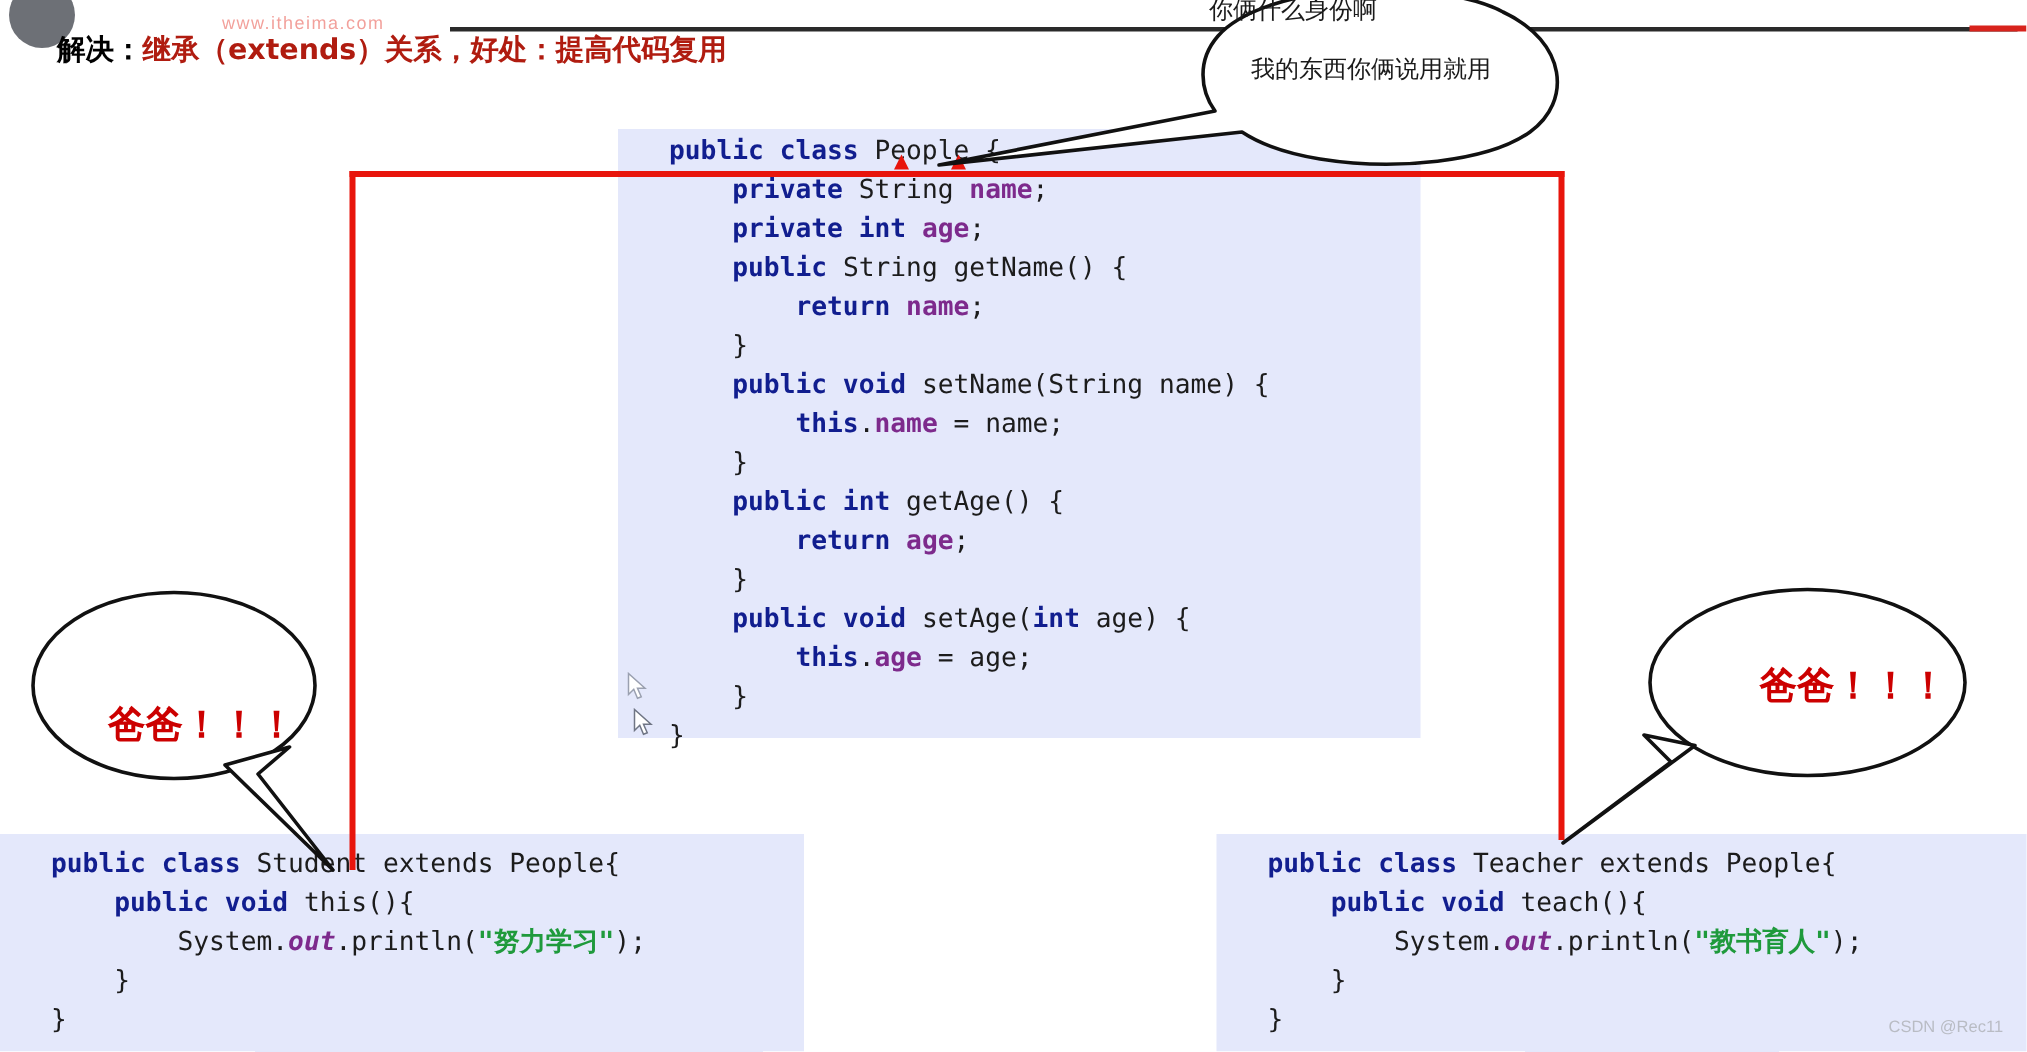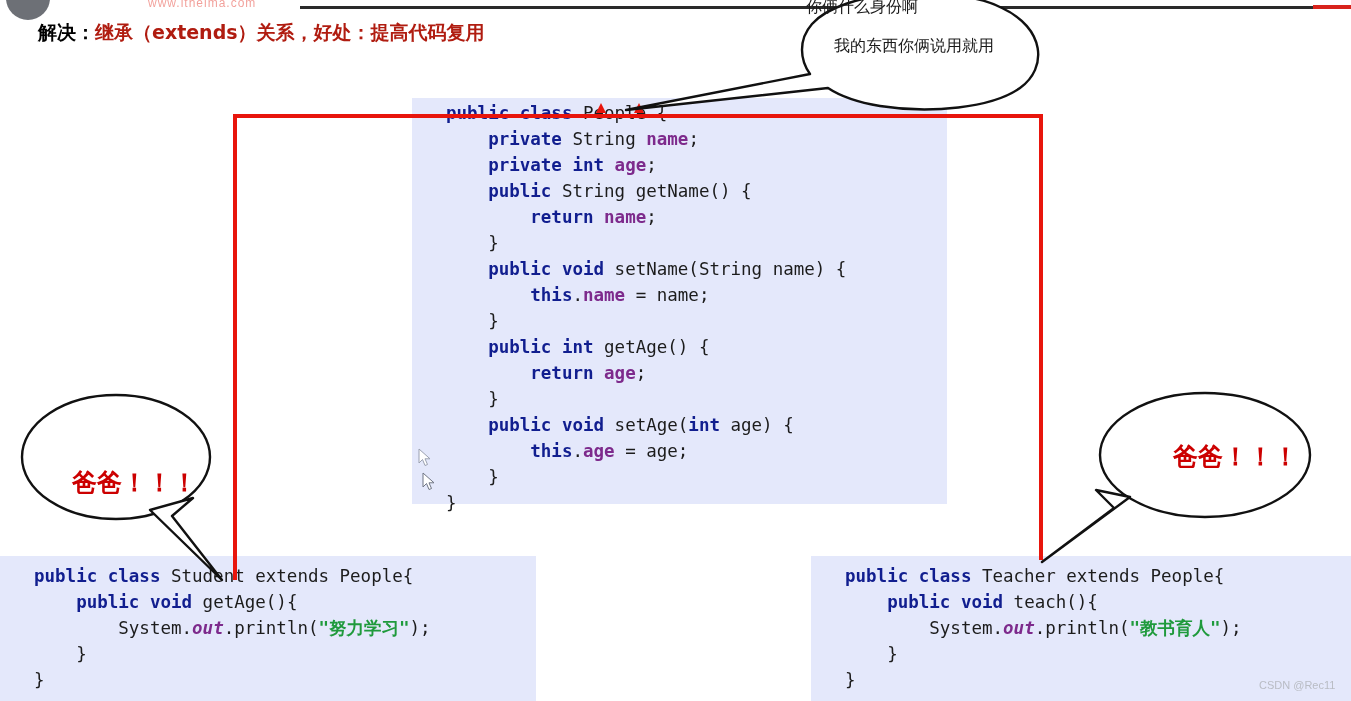--- a/index.html
+++ b/index.html
@@ -11,21 +11,21 @@
     width: 1351px;
     height: 701px;
     position: relative;
     overflow: hidden;
     font-family: "Liberation Sans", sans-serif;
   }
 
   
   #top-strip {
     position: absolute;
-    left: 0; top: 0;
+    left: 0; top: 12px;
     width: 1351px; height: 12px;
   }
   #top-logo {
     position: absolute;
     left: 6px; top: -24px;
     width: 44px; height: 44px;
     border-radius: 50%;
     background: #6d7076;
   }
   #top-url {
@@ -68,21 +68,21 @@
     position: absolute;
     background: #e4e8fb;
     font-family: "DejaVu Sans Mono", "Liberation Mono", monospace;
     font-size: 17.5px;
     line-height: 26px;
     color: #1c1c1c;
     white-space: pre;
     box-sizing: border-box;
   }
   #code-people {
-    left: 412px; top: 98px;
+    left: 412px; top: 86px;
     width: 535px; height: 406px;
     padding: 2px 0 0 34px;
   }
   #code-student {
     left: 0px; top: 556px;
     width: 536px; height: 145px;
     padding: 7px 0 0 34px;
   }
   #code-teacher {
     left: 811px; top: 556px;
@@ -177,21 +177,21 @@
     <span class="pl">}</span>
     <span class="kw">public int </span><span class="pl">getAge() {</span>
         <span class="kw">return </span><span class="fld">age</span><span class="pl">;</span>
     <span class="pl">}</span>
     <span class="kw">public void </span><span class="pl">setAge(</span><span class="kw">int</span><span class="pl"> age) {</span>
         <span class="kw">this</span><span class="pl">.</span><span class="fld">age</span><span class="pl"> = age;</span>
     <span class="pl">}</span>
 <span class="pl">}</span></div>
 
 <div class="code" id="code-student"><span class="kw">public class </span><span class="pl">Student extends People{</span>
-    <span class="kw">public void </span><span class="pl">getAge(){</span>
+    <span class="kw">public void </span><span class="pl">this(){</span>
         <span class="pl">System.</span><span class="out">out</span><span class="pl">.println(</span><span class="st">"努力学习"</span><span class="pl">);</span>
     <span class="pl">}</span>
 <span class="pl">}</span></div>
 
 <div class="code" id="code-teacher"><span class="kw">public class </span><span class="pl">Teacher extends People{</span>
     <span class="kw">public void </span><span class="pl">teach(){</span>
         <span class="pl">System.</span><span class="out">out</span><span class="pl">.println(</span><span class="st">"教书育人"</span><span class="pl">);</span>
     <span class="pl">}</span>
 <span class="pl">}</span></div>
 

